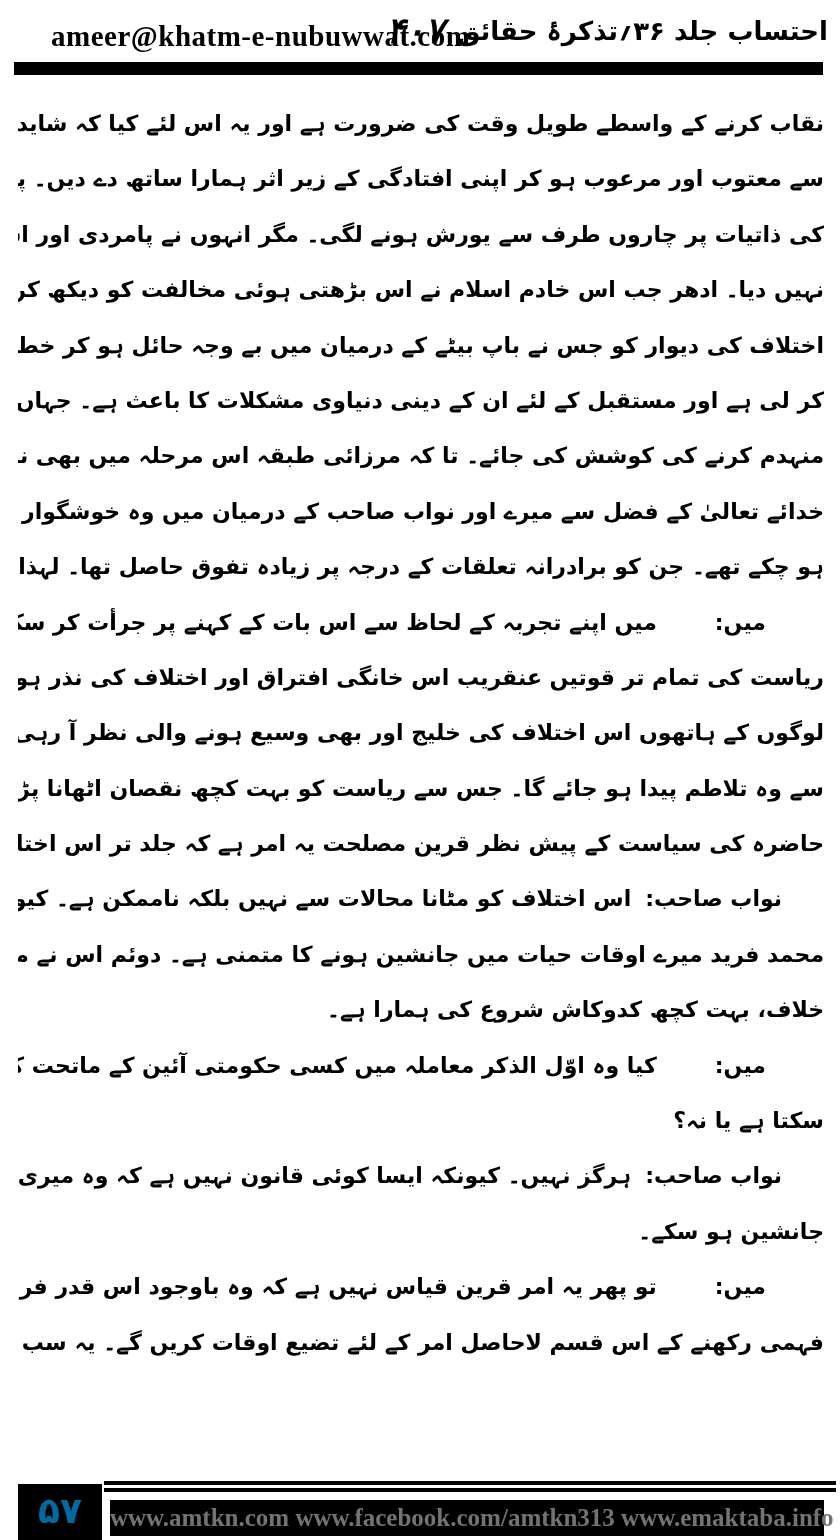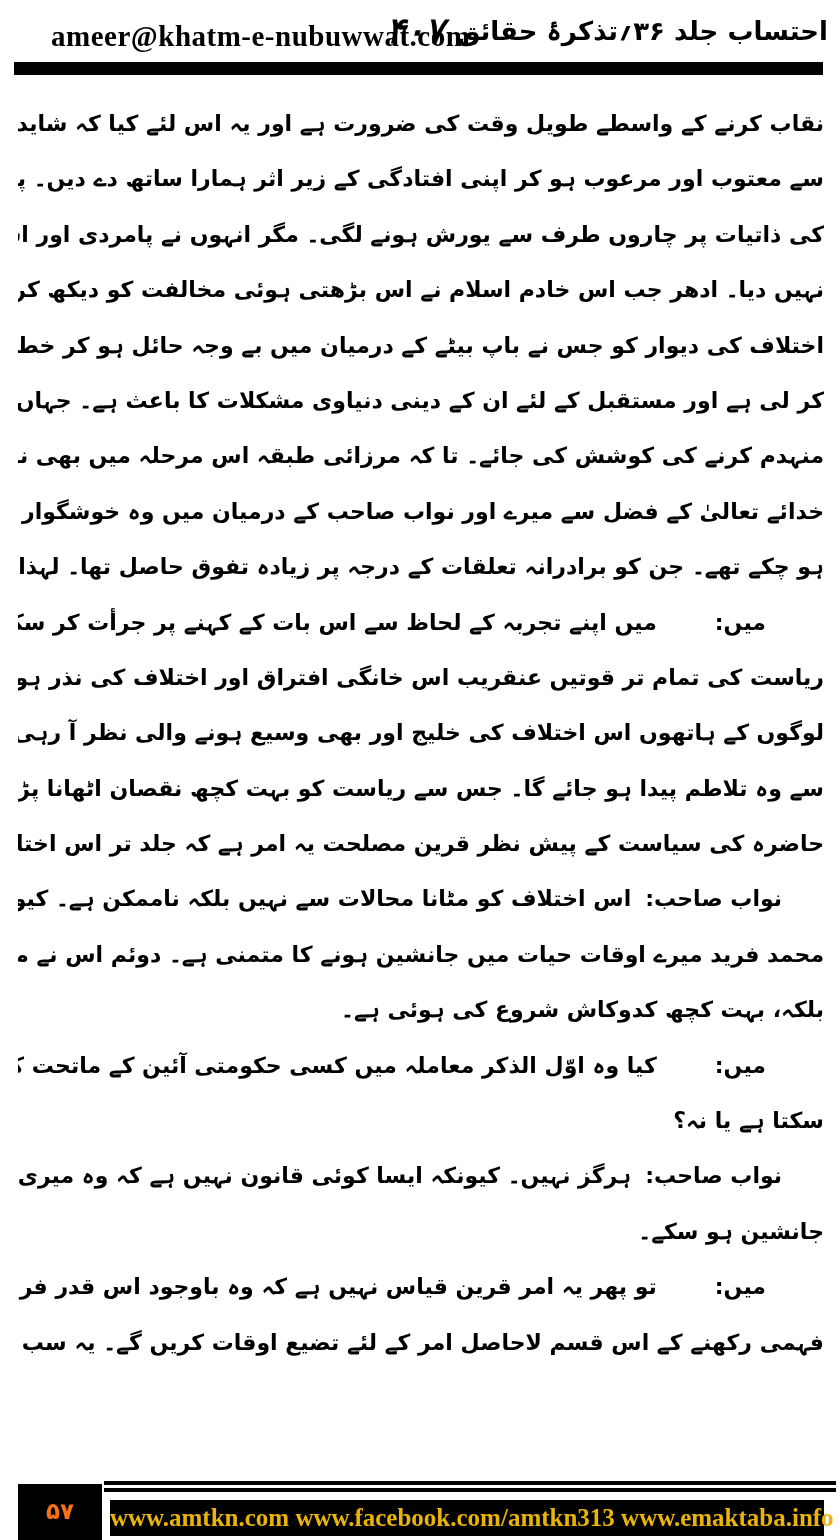--- a/index.html
+++ b/index.html
@@ -47,31 +47,31 @@
   .j{text-align:justify;text-align-last:justify;}
   .r{text-align:right;}
   .d-m{padding-right:58px;}
   .d-n{padding-right:42px;}
   .tab-w{display:inline-block;width:58px;}
   .tab-n{display:inline-block;width:14px;}
   .spk{font-weight:700;}
   
   .ftr-pagebox{
     position:absolute;left:18px;top:1484px;width:84px;height:56px;
-    background:#000;color:#f97316;text-align:center;
-    line-height:54px;font-size:23px;font-weight:700;
+    background:#000;color:#0369a1;text-align:center;
+    line-height:54px;font-size:36px;font-weight:700;
   }
   .ftr-rules{
     position:absolute;left:104px;top:1481px;width:732px;height:11px;
     border-top:4px solid #000;border-bottom:4px solid #000;
     box-sizing:border-box;background:#fff;
   }
   .ftr-bar{
     position:absolute;left:110px;top:1500px;width:714px;height:36px;
-    background:#000;color:#eab308;text-align:center;
+    background:#000;color:#737373;text-align:center;
     font-family:"Liberation Serif",serif;
     font-weight:700;font-size:25px;line-height:36px;
     white-space:nowrap;
   }
 </style>
 </head>
 <body>
 
 <div id="page">
 
@@ -98,21 +98,21 @@
     <div class="ln j">ریاست کی تمام تر قوتیں عنقریب اس خانگی افتراق اور اختلاف کی نذر ہو جاویں گی۔ خود غرض</div>
     <div class="ln j">لوگوں کے ہاتھوں اس اختلاف کی خلیج اور بھی وسیع ہونے والی نظر آ رہی ہے۔ خدانخواستہ اس</div>
     <div class="ln j">سے وہ تلاطم پیدا ہو جائے گا۔ جس سے ریاست کو بہت کچھ نقصان اٹھانا پڑے گا۔ پس دور</div>
     <div class="ln j">حاضرہ کی سیاست کے پیش نظر قرین مصلحت یہ امر ہے کہ جلد تر اس اختلاف کو حرف غلط کی طرح</div>
 
     <div class="ln j d-n">
       <span class="spk">نواب صاحب:</span><span class="tab-n"></span><span>اس اختلاف کو مٹانا محالات سے نہیں بلکہ ناممکن ہے۔ کیونکہ ایک تو</span>
     </div>
 
     <div class="ln j">محمد فرید میرے اوقات حیات میں جانشین ہونے کا متمنی ہے۔ دوئم اس نے میری ذاتیات کے</div>
-    <div class="ln r">بلکہ، بہت کچھ کدوکاش شروع کی ہوئی ہے۔</div>
+    <div class="ln r">خلاف، بہت کچھ کدوکاش شروع کی ہمارا ہے۔</div>
 
     <div class="ln j d-m">
       <span class="spk">میں:</span><span class="tab-w"></span><span>کیا وہ اوّل الذکر معاملہ میں کسی حکومتی آئین کے ماتحت کامیابی حاصل کر</span>
     </div>
 
     <div class="ln r">سکتا ہے یا نہ؟</div>
 
     <div class="ln j d-n">
       <span class="spk">نواب صاحب:</span><span class="tab-n"></span><span>ہرگز نہیں۔ کیونکہ ایسا کوئی قانون نہیں ہے کہ وہ میری زندگی میں میرا</span>
     </div>

